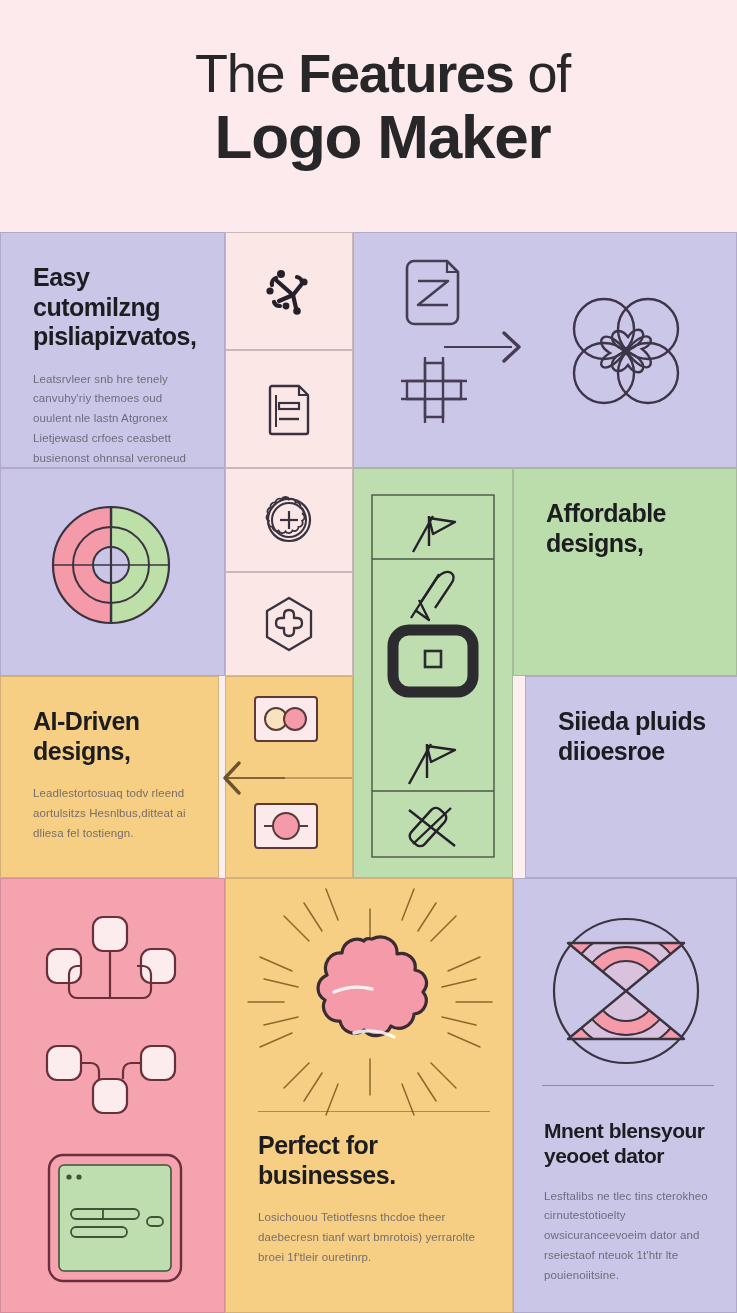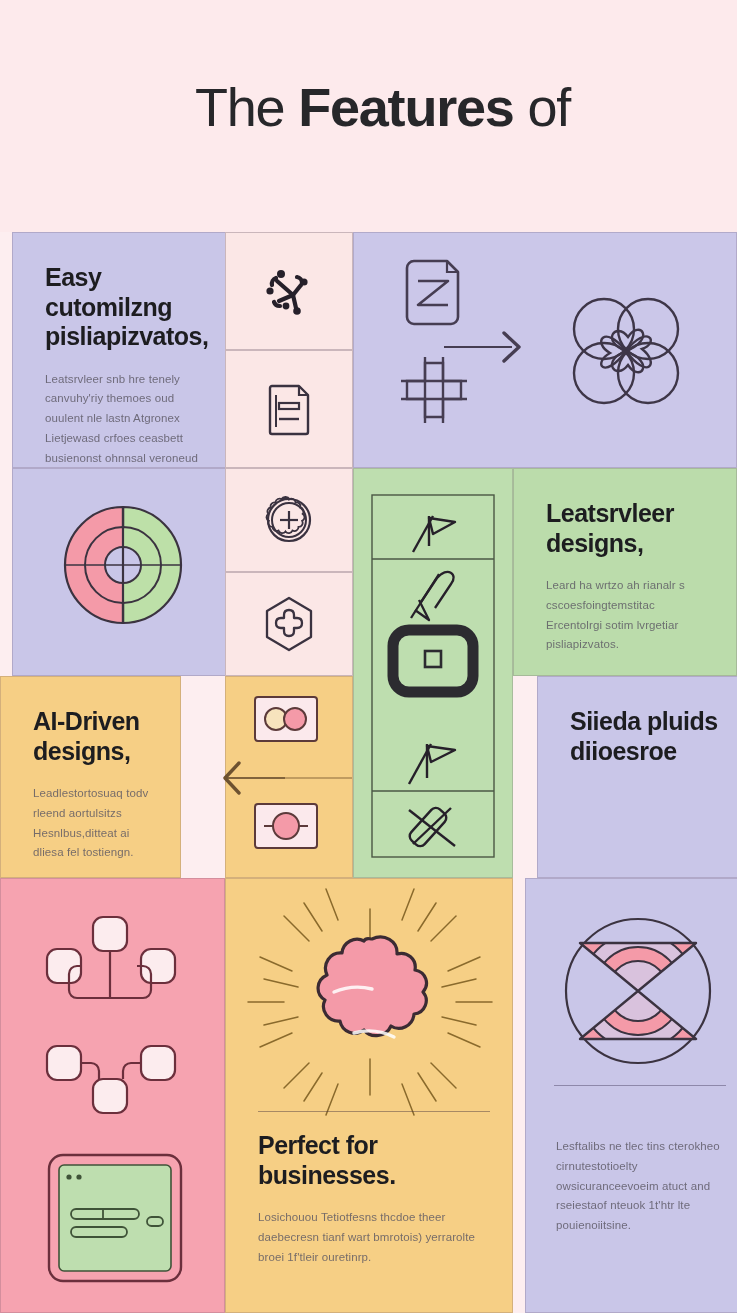--- a/index.html
+++ b/index.html
@@ -34,21 +34,21 @@
     margin:0;font-size:25px;font-weight:700;color:#1d1d20;
     line-height:1.18;letter-spacing:-.5px;
   }
   p.pb{
     margin:18px 0 0 0;font-size:11.5px;line-height:1.72;
     color:#5b5763;font-weight:400;letter-spacing:.1px;
   }
   .blurry{filter:blur(.35px);opacity:.82;}
 
   
-  .c-lav{background:#c9c6e8;margin-left:12px;}
+  .c-lav{background:#c9c6e8;}
   .c-lav2{background:#cbc7e9;}
   .c-cream{background:#fbe7e6;}
   .c-green{background:#bedeaf;}
   .c-green2{background:#bbdcab;}
   .c-yellow{background:#f6cf85;}
   .c-pink{background:#f6a3b0;}
 
   
   .icell{position:absolute;box-sizing:border-box;display:flex;
     align-items:center;justify-content:center;
@@ -60,20 +60,21 @@
   .rule.lav{background:rgba(70,60,95,.45);}
 </style>
 </head>
 <body>
 
 <div class="canvas">
 
   <div class="header">
     <div class="title-wrap">
       <span class="tl tl1"><span class="thin">The </span><span class="bold">Features</span><span class="thin"> of</span></span>
+      <span class="tl tl2 bold">Logo Maker</span>
     </div>
   </div>
 
   <div class="panel c-lav bord pad" style="left:0;top:232;top:232px;width:225px;height:236px;">
     <h2 class="ph">
       <span>Easy cutomilzng</span><br>
       <span>pisliapizvatos,</span>
     </h2>
     <p class="pb blurry">Leatsrvleer snb hre tenely canvuhy'riy themoes oud ouulent nle lastn Atgronex Lietjewasd crfoes ceasbett busienonst ohnnsal veroneud heol o tenale xorsiiizy.</p>
   </div>
@@ -213,27 +214,26 @@
       <g fill="none" stroke="#26202a" stroke-width="2.4" stroke-linejoin="round">
         <rect x="48" y="312" width="18" height="42" rx="6" transform="rotate(42 57 333)"></rect>
         <path d="M38 316 L84 352"></path>
         <path d="M80 314 L42 350"></path>
       </g>
     </svg>
   </div>
 
   <div class="panel c-green2 bord pad" style="left:513px;top:468px;width:224px;height:208px;">
     <h2 class="ph">
-      <span>Leatsrvleer</span><br>
+      <span>Affordable</span><br>
       <span>designs,</span>
     </h2>
-    <p class="pb blurry">Leard ha wrtzo ah rianalr s cscoesfoingtemstitac Ercentolrgi sotim lvrgetiar pisliapizvatos.</p>
-  </div>
-
-  <div class="panel c-yellow bord pad" style="left:0;top:676px;width:181px;height:202px;">
+  </div>
+
+  <div class="panel c-yellow bord pad" style="left:0;top:676px;width:219px;height:202px;">
     <h2 class="ph">
       <span>AI-Driven</span><br>
       <span>designs,</span>
     </h2>
     <p class="pb blurry">Leadlestortosuaq todv rleend aortulsitzs Hesnlbus,ditteat ai dliesa fel tostiengn.</p>
   </div>
 
   <div class="panel c-yellow bord" style="left:225px;top:676px;width:128px;height:202px;">
     <svg width="128" height="202" viewBox="0 0 128 202">
       <line x1="0" y1="101" x2="128" y2="101" stroke="#8a6a3c" stroke-width="1.1"></line>
@@ -349,17 +349,21 @@
         <g fill="none" stroke="#3b3340" stroke-width="2">
           <circle cx="112" cy="100" r="58"></circle>
             <circle cx="112" cy="100" r="44"></circle>
             <circle cx="112" cy="100" r="30"></circle>
         </g>
       </g>
       <path d="M54 52 L170 52 L112 100 L170 148 L54 148 L112 100 Z" fill="none" stroke="#3b3340" stroke-width="2.4" stroke-linejoin="round"></path>
     </svg>
     <div class="rule lav" style="left:28px;top:206px;width:172px;"></div>
     <div style="position:absolute;left:0;top:240px;padding:0 26px 0 30px;">
-      <p class="pb blurry">Lesftalibs ne tlec tins cterokheo cirnutestotioelty owsicuranceevoeim atuct and rseiestaof nteuok 1t'htr lte pouienoiitsine.</p>
+      <h2 class="ph" style="font-size:21px;">
+        <span>Mnent blensyour</span><br>
+        <span>yeooet dator</span>
+      </h2>
+      <p class="pb blurry">Lesftalibs ne tlec tins cterokheo cirnutestotioelty owsicuranceevoeim dator and rseiestaof nteuok 1t'htr lte pouienoiitsine.</p>
     </div>
   </div>
 
 </div>
 
 </body></html>

